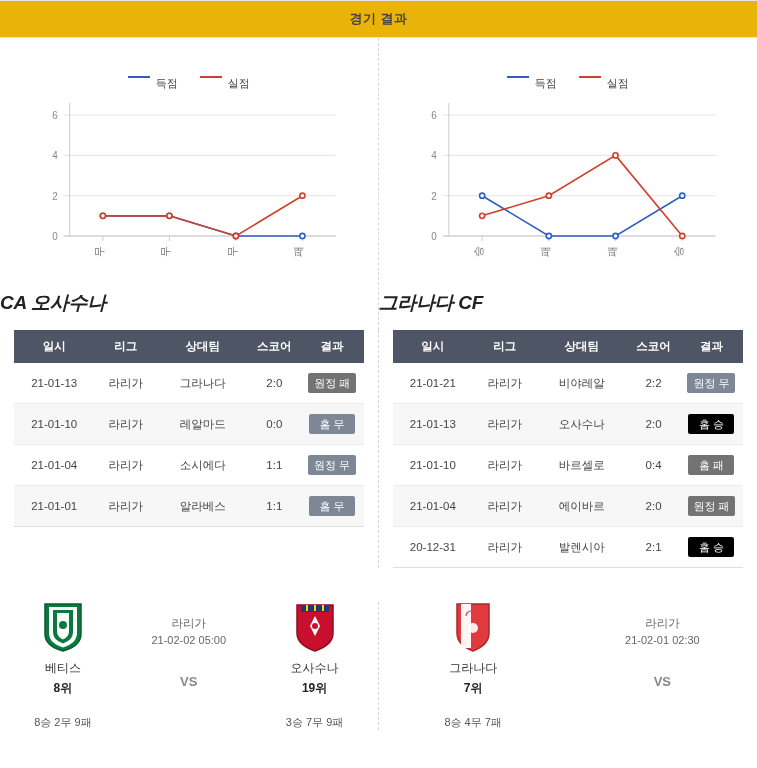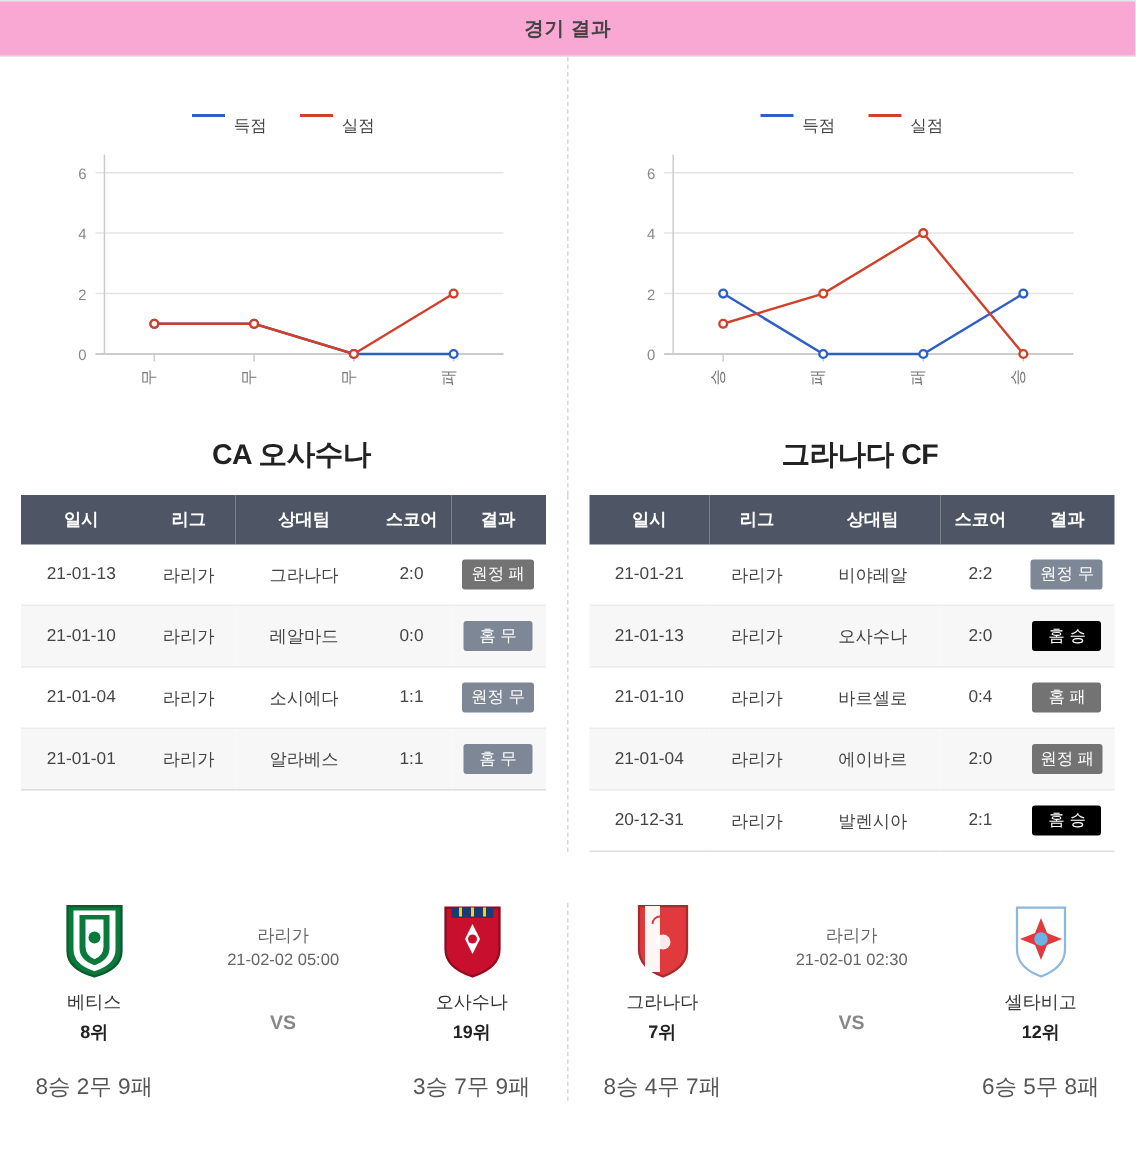--- a/index.html
+++ b/index.html
@@ -6,21 +6,21 @@
   html, body {
     margin: 0; padding: 0;
     width: 757px;
     background: #ffffff;
     font-family: "Liberation Sans", sans-serif;
     color: #333;
   }
   .page { width: 757px; position: relative; }
 
   .section-header {
-    background: #f9a8d4;
+    background: #eab308;
     text-align: center;
     font-size: 13px;
     font-weight: bold;
     color: #444;
     padding: 9px 0;
     border-top: 1px solid #e6e6e6;
     border-bottom: 1px solid #e6e6e6;
     letter-spacing: 0.5px;
   }
 
@@ -43,26 +43,27 @@
     margin: 28px 0 4px 0;
   }
   .legend-item { display: flex; align-items: flex-start; gap: 6px; }
   .legend-line { width: 22px; height: 2px; display: inline-block; }
   .legend-label { font-size: 11px; color: #444; }
 
   .chart-area { position: relative; height: 185px; margin: 0 20px; }
   .chart-svg { display: block; width: 100%; height: 185px; }
 
   .team-name {
-    text-align: center;
+    text-align: left;
     font-size: 19px;
     font-weight: bold;
     color: #222;
-    padding: 10px 0 14px 11px;
+    padding: 10px 0 14px 0;
     letter-spacing: -0.3px;
+    font-style: italic;
   }
 
   .tables-row { display: flex; width: 757px; padding: 0 0 16px 0; }
   .table-col { width: 378.5px; padding: 0 14px; }
   .table-col.left { border-right: 1px dashed #d8d8d8; }
 
   table.res { width: 100%; border-collapse: collapse; table-layout: fixed; }
   table.res thead th {
     background: #4e5665;
     color: #fff;
@@ -119,21 +120,21 @@
     width: 120px;
     text-align: center;
   }
   .crest {
     width: 44px; height: 50px;
     margin: 0 auto 8px auto;
     display: block;
   }
   .t-name { font-size: 12px; color: #333; margin-bottom: 3px; }
   .t-rank { font-size: 12px; font-weight: bold; color: #222; margin-bottom: 18px; }
-  .t-record { font-size: 15px; color: #555; }
+  .t-record { font-size: 11px; color: #555; }
 
   .middle-block {
     width: 120px;
     text-align: center;
     padding-top: 14px;
   }
   .m-league { font-size: 11.5px; color: #666; margin-bottom: 3px; }
   .m-time { font-size: 11px; color: #666; margin-bottom: 28px; }
   .m-vs { font-size: 13px; font-weight: bold; color: #888; }
 </style>
@@ -380,27 +381,17 @@
         </svg>
         <div class="t-name">그라나다</div>
         <div class="t-rank">7위</div>
         <div class="t-record">8승 4무 7패</div>
       </div>
       <div class="middle-block">
         <div class="m-league">라리가</div>
         <div class="m-time">21-02-01 02:30</div>
         <div class="m-vs">VS</div>
       </div>
-      <div class="team-block">
-        <svg class="crest" viewBox="0 0 44 50">
-          <path d="M6 3 H38 V31 Q38 43 22 49 Q6 43 6 31 Z" fill="#ffffff" stroke="#8fb8e0" stroke-width="1.5"></path>
-          <path d="M22 10 L26 20 L36 24 L26 28 L22 38 L18 28 L8 24 L18 20 Z" fill="#e03a3e"></path>
-          <circle cx="22" cy="24" r="4.5" fill="#6db3e8"></circle>
-        </svg>
-        <div class="t-name">셀타비고</div>
-        <div class="t-rank">12위</div>
-        <div class="t-record">6승 5무 8패</div>
-      </div>
     </div>
 
   </div>
 
 </div>
 
 </body></html>

